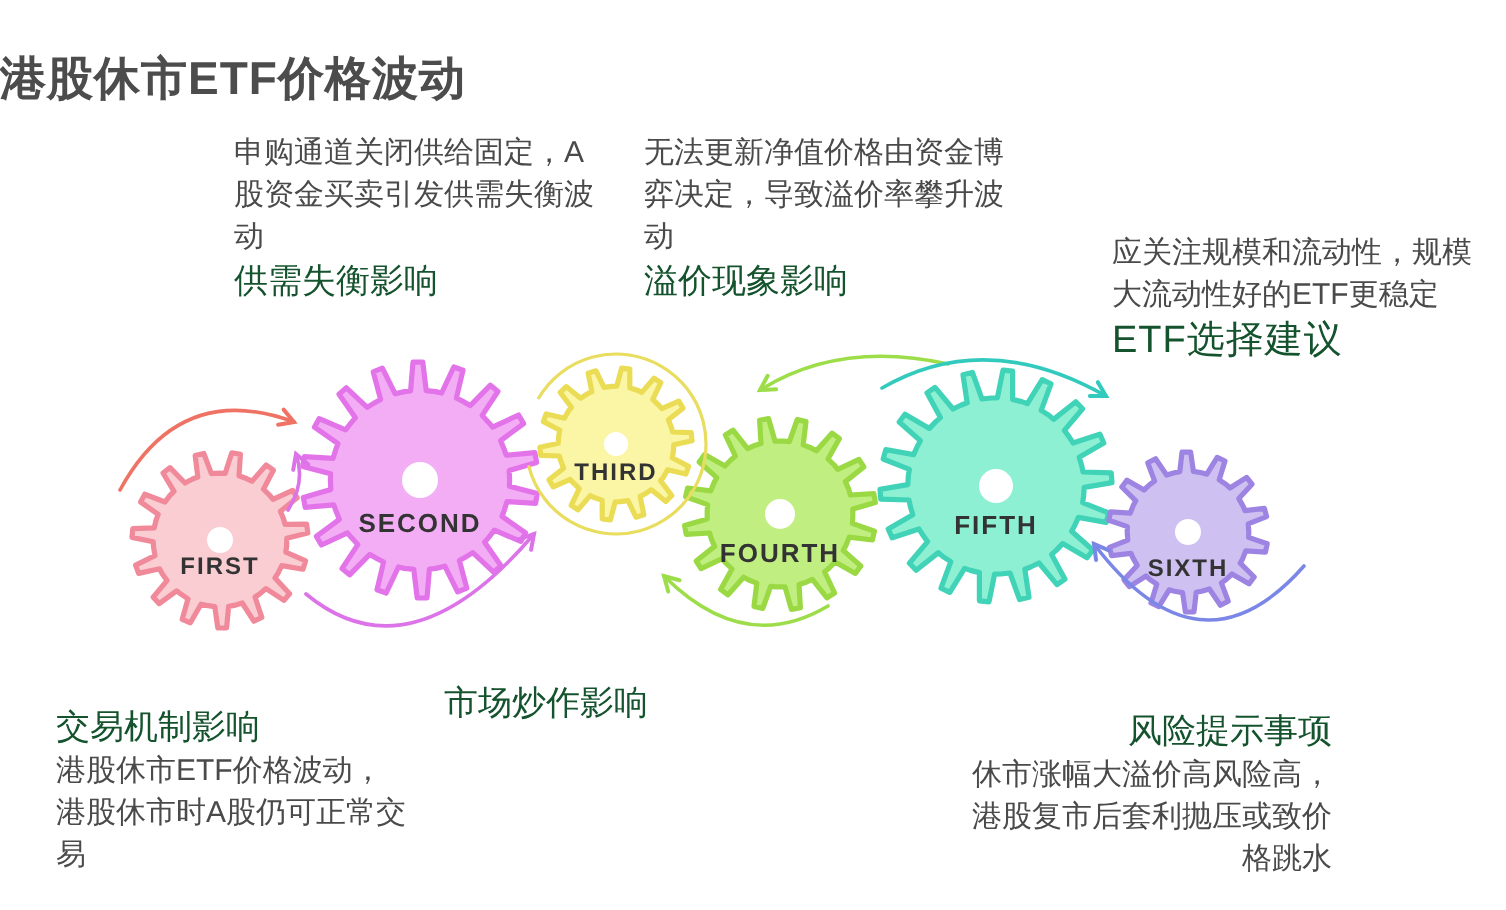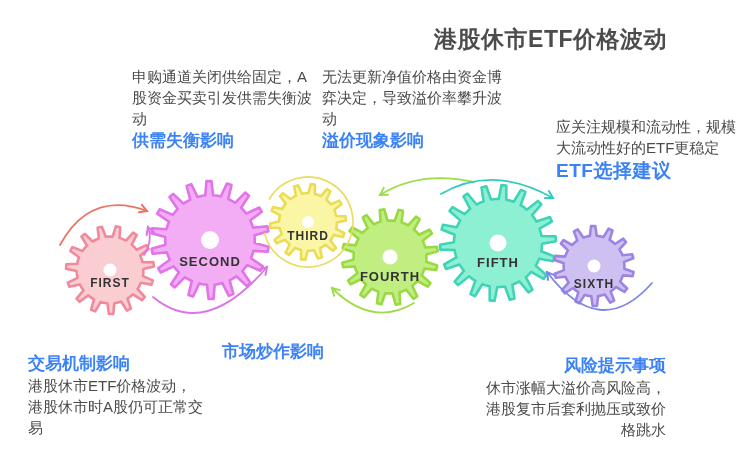--- a/index.html
+++ b/index.html
@@ -3,31 +3,31 @@
 <meta charset="utf-8">
 <style>
   html,body{margin:0;padding:0;background:#ffffff;}
   body{
     width:753px;height:455px;position:relative;overflow:hidden;
     font-family:"Liberation Sans","DejaVu Sans",sans-serif;
   }
   .layer{position:absolute;left:0;top:0;width:753px;height:455px;}
   #gear-svg{z-index:1;}
   .page-title{
-    position:absolute;left:16px;top:24px;width:651px;text-align:right;
+    position:absolute;left:0;top:24px;width:651px;text-align:left;
     font-size:23px;font-weight:bold;color:#4c4c4c;letter-spacing:0.5px;z-index:2;
   }
   .tb{position:absolute;z-index:2;}
   .block-body{
     white-space:pre-line;font-size:15px;line-height:21px;color:#4a4a4a;
   }
   .block-heading{
-    font-weight:bold;color:#3b82f6;font-size:17px;line-height:23px;
+    font-weight:normal;color:#14532d;font-size:17px;line-height:23px;
   }
-  .tb1{left:132px;top:66px;width:212px;}
+  .tb1{left:117px;top:66px;width:212px;}
   .tb2{left:322px;top:66px;width:212px;}
   .tb3{left:556px;top:116px;width:200px;}
   .tb3 .block-heading{font-size:19px;line-height:25px;letter-spacing:0.5px;}
   .tb4{left:28px;top:352px;width:215px;}
   .tb5{left:222px;top:340px;width:222px;}
   .tb6{left:444px;top:354px;width:222px;text-align:right;}
 </style>
 </head>
 <body>
 

